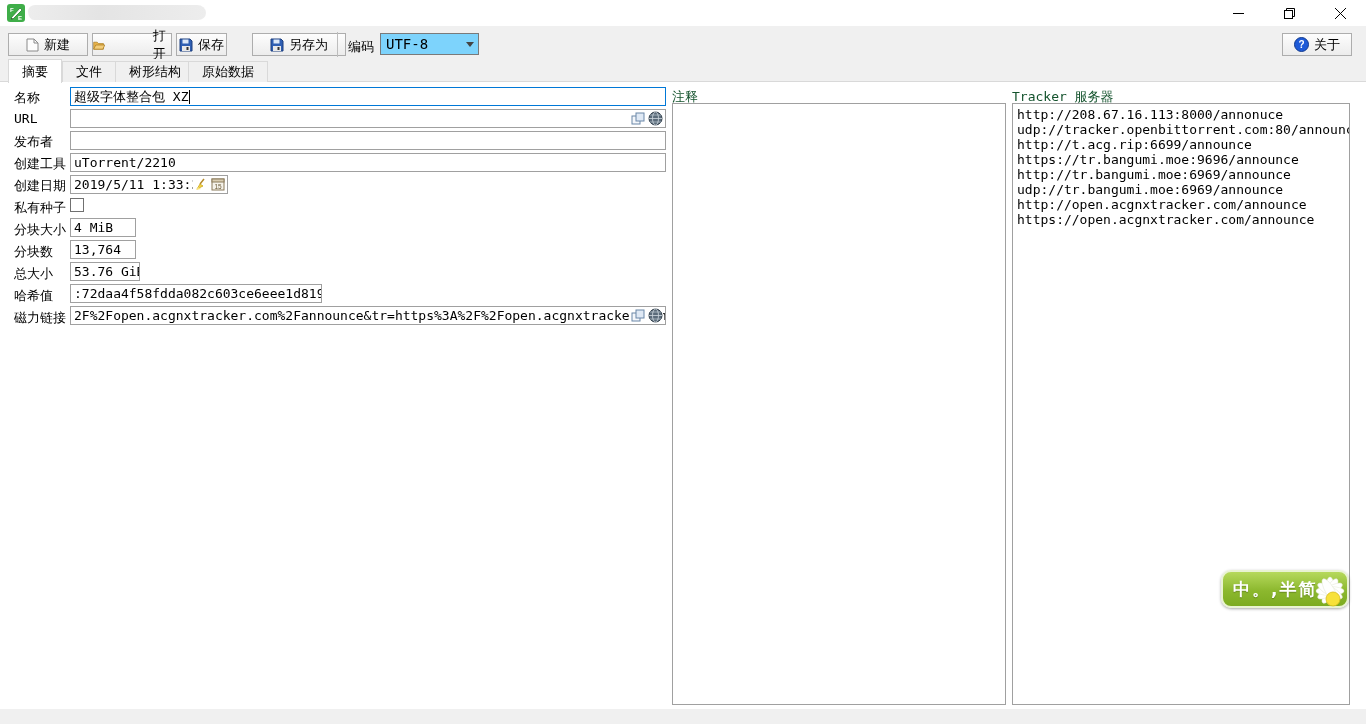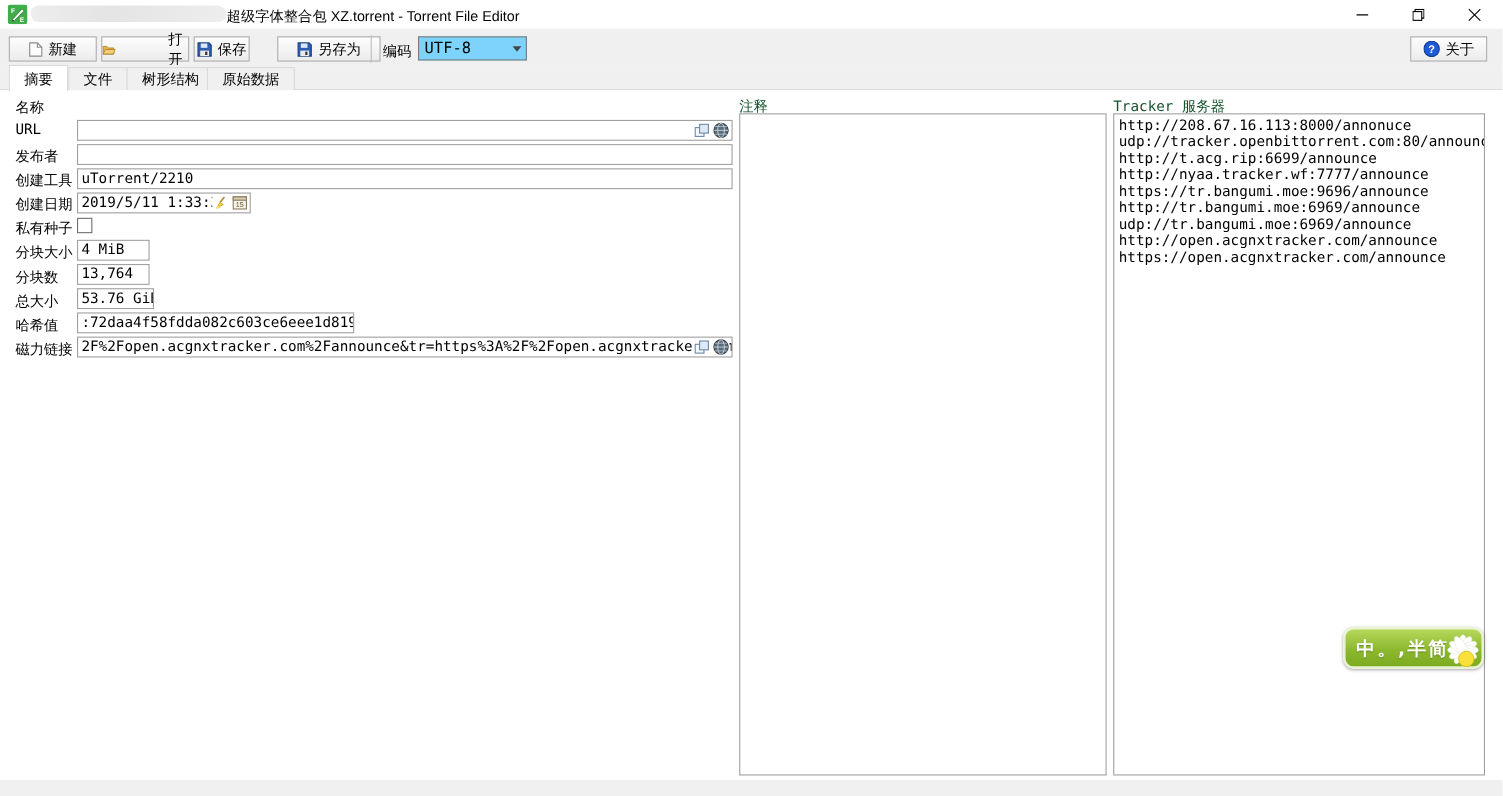--- a/index.html
+++ b/index.html
@@ -69,21 +69,20 @@
   <span class="app-icon">
     <svg width="18" height="18" viewBox="0 0 18 18">
       <rect x="0" y="0" width="18" height="18" rx="3" fill="#3fae49"></rect>
       <text x="3" y="8" font-size="6" fill="#fff" font-family="sans-serif" font-weight="bold">F</text>
       <text x="11" y="16" font-size="6" fill="#fff" font-family="sans-serif" font-weight="bold">E</text>
       <path d="M4 14 L13 4 L15 6 L6 15 Z" fill="#ffffff" stroke="#2a7c33" stroke-width="0.8"></path>
       <path d="M4 14 L6 15 L4.4 15.6 Z" fill="#333"></path>
     </svg>
   </span>
   <span class="redaction"></span>
-  <span class="title-text">超级字体整合包 XZ.torrent - Torrent File Editor</span>
 
   <div class="win-btn" style="left:1213px">
     <svg width="11" height="11" viewBox="0 0 11 11">
         <line x1="0" y1="5.5" x2="11" y2="5.5" stroke="#000" stroke-width="1"></line>
       </svg>
   </div>
   <div class="win-btn" style="left:1264px">
     <svg width="11" height="11" viewBox="0 0 11 11">
       <rect x="0.5" y="2.5" width="8" height="8" fill="none" stroke="#000" stroke-width="1"></rect>
       <path d="M2.5 2.5 V0.5 H10.5 V8.5 H8.5" fill="none" stroke="#000" stroke-width="1"></path>
@@ -156,20 +155,24 @@
       <span>树形结构</span>
     </div>
   <div class="tab" style="left:188px">
       <span>原始数据</span>
     </div>
 </div>
 
 <div class="content">
 
   <span class="flabel" style="top:7px">名称</span>
+  <div class="textbox focused" style="left:70px; top:5px; width:596px;">
+    <span>超级字体整合包 XZ</span>
+      <span class="caret"></span>
+  </div>
 
   <span class="flabel" style="top:29px">URL</span>
   <div class="textbox" style="left:70px; top:27px; width:596px;">
     <span></span>
     <span class="field-icons">
       <svg width="14" height="14" viewBox="0 0 14 14">
         <rect x="1" y="4" width="8" height="8" fill="#f4f7fb" stroke="#6b87a8"></rect>
         <rect x="5" y="1" width="8" height="8" fill="#dfe9f5" stroke="#6b87a8"></rect>
       </svg>
       <svg width="15" height="15" viewBox="0 0 15 15">
@@ -253,21 +256,20 @@
   <span class="panel-label" style="left:672px; top:6px;">注释</span>
   <div class="panel" style="left:672px; top:21px; width:334px; height:602px;">
     <span></span>
   </div>
 
   <span class="panel-label" style="left:1012px; top:6px;">Tracker 服务器</span>
   <div class="panel" style="left:1012px; top:21px; width:338px; height:602px;">
     <div class="tracker-line">http://208.67.16.113:8000/annonuce</div>
     <div class="tracker-line">udp://tracker.openbittorrent.com:80/announce</div>
     <div class="tracker-line">http://t.acg.rip:6699/announce</div>
-    <div class="tracker-line">http://nyaa.tracker.wf:7777/announce</div>
     <div class="tracker-line">https://tr.bangumi.moe:9696/announce</div>
     <div class="tracker-line">http://tr.bangumi.moe:6969/announce</div>
     <div class="tracker-line">udp://tr.bangumi.moe:6969/announce</div>
     <div class="tracker-line">http://open.acgnxtracker.com/announce</div>
     <div class="tracker-line">https://open.acgnxtracker.com/announce</div>
   </div>
 </div>
 
 <div class="bottom-strip"></div>
 

